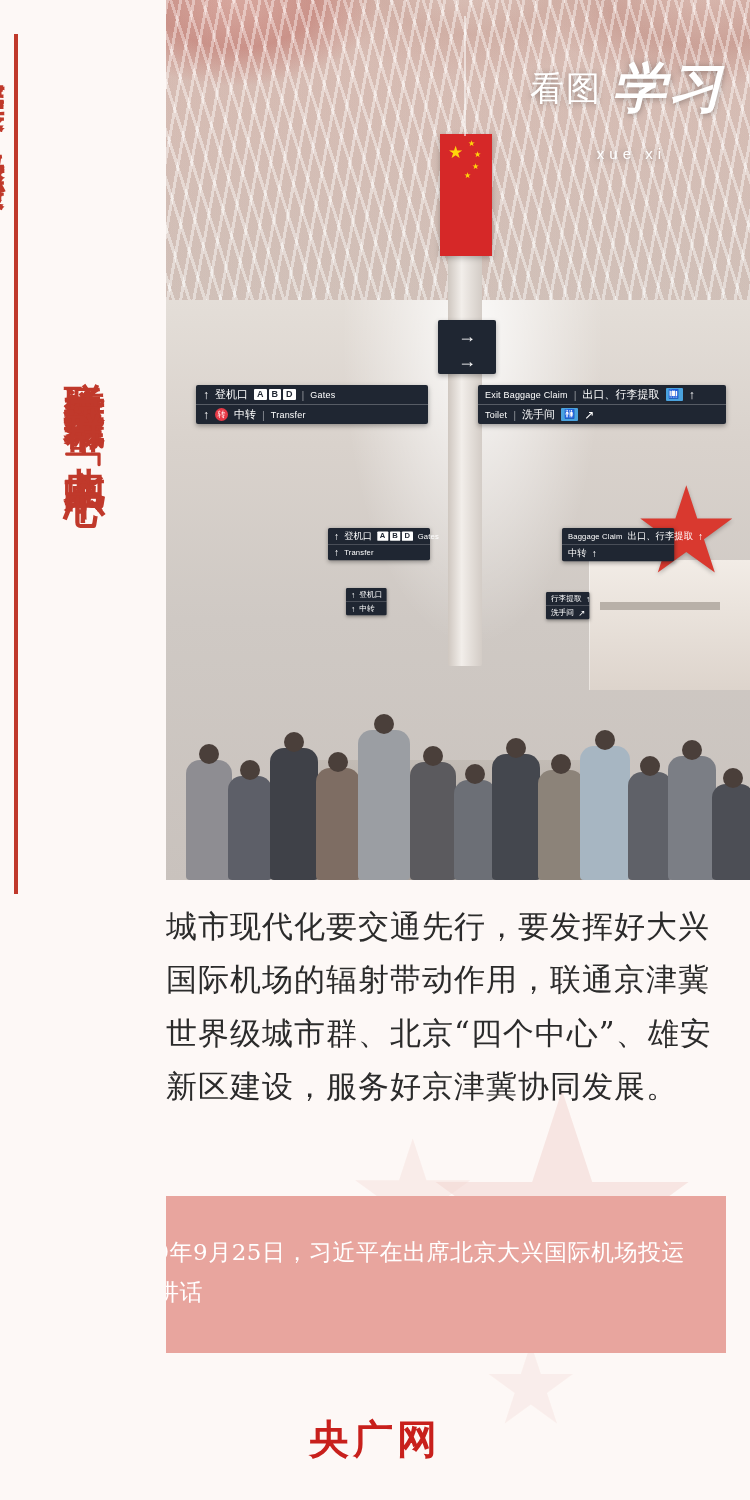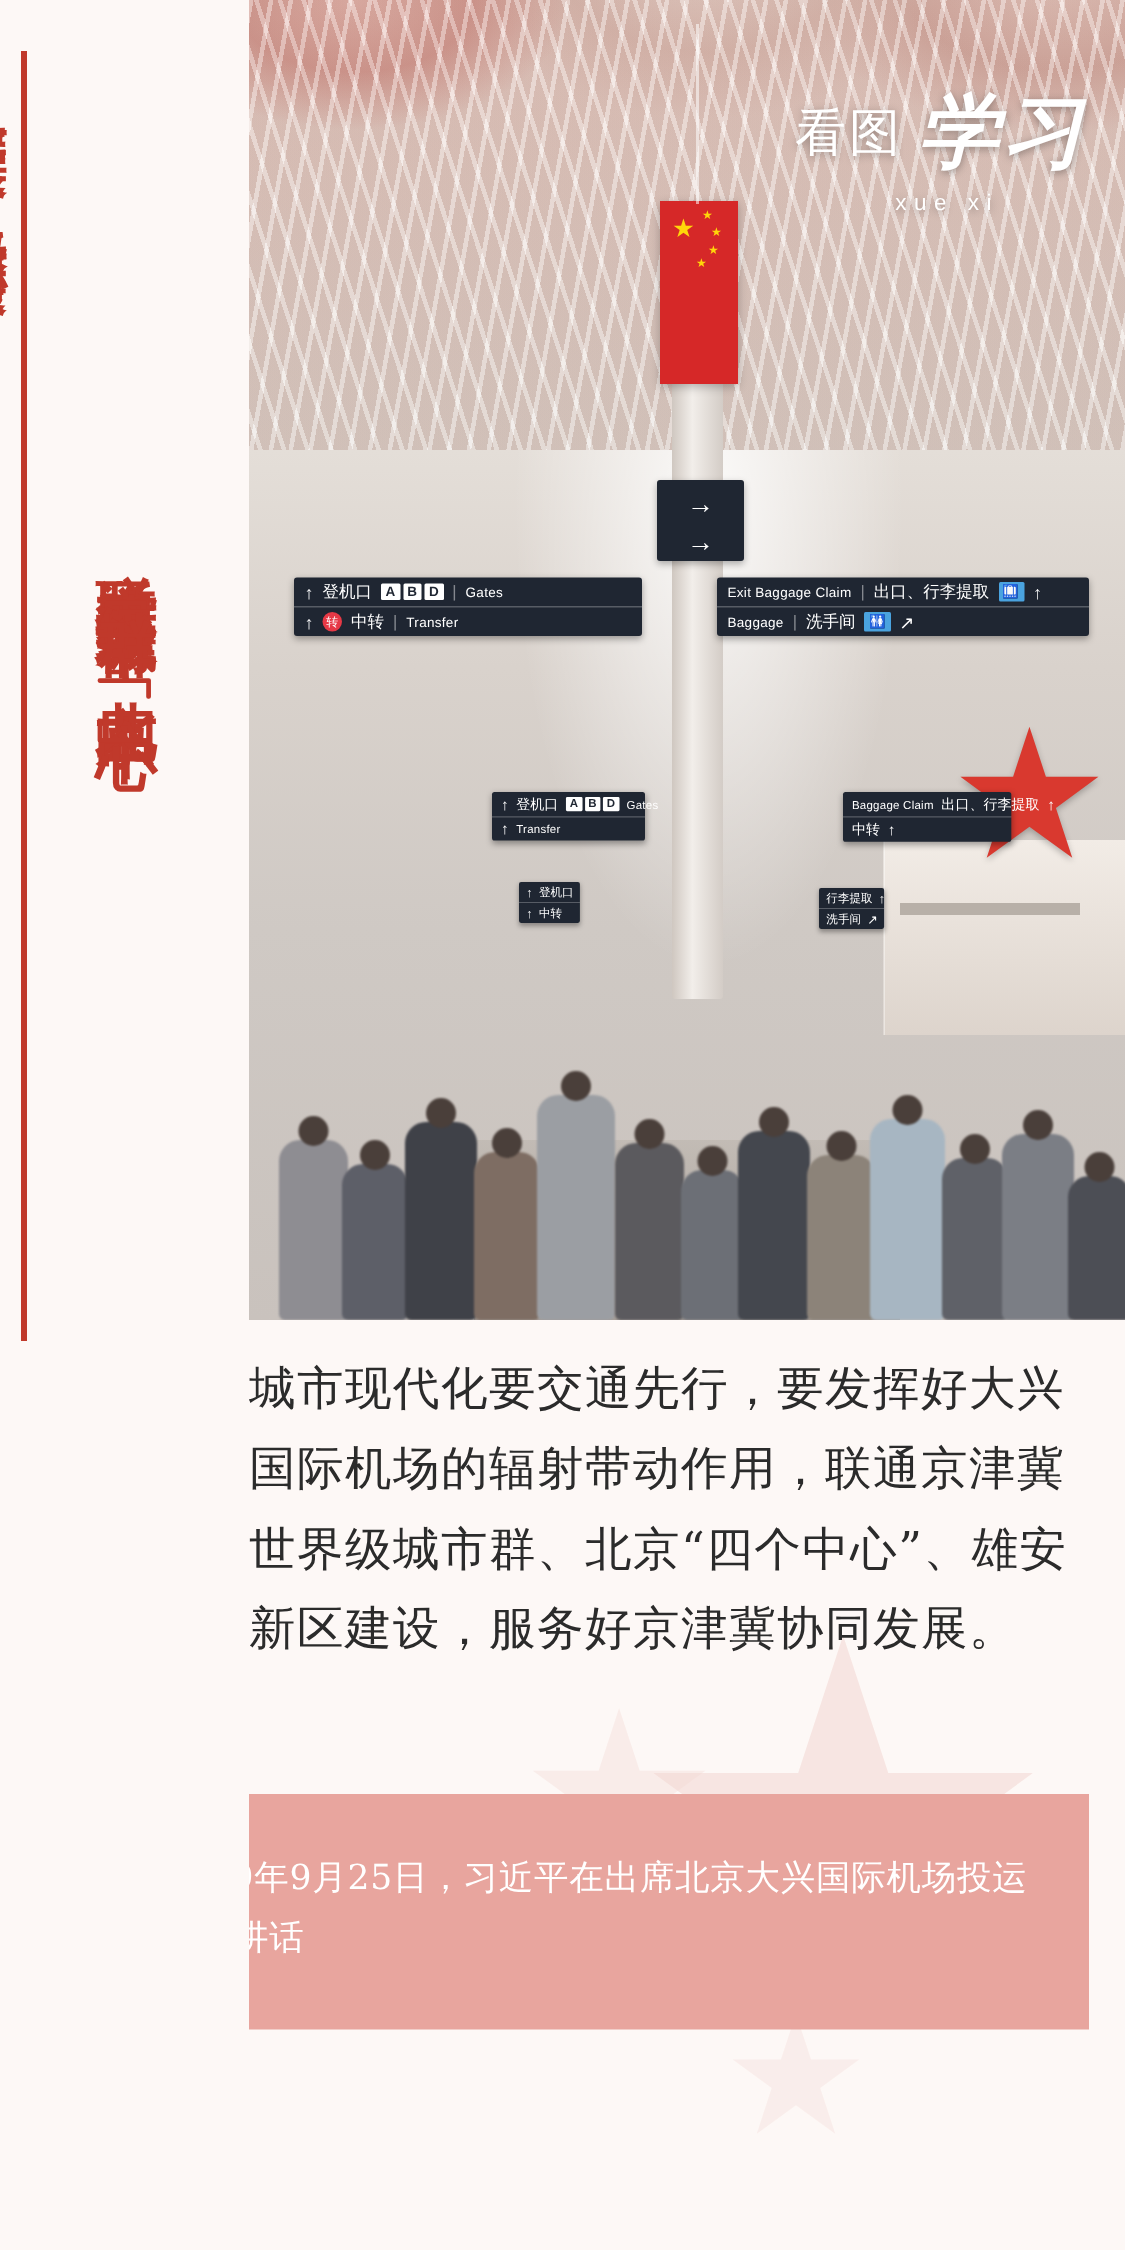--- a/index.html
+++ b/index.html
@@ -359,21 +359,21 @@
     font-weight: bold;
     font-size: 54px;
     margin-left: 10px;
     letter-spacing: 2px;
   }
   .brand .pinyin {
     display: block;
     font-family: "Liberation Sans", sans-serif;
     font-size: 15px;
     letter-spacing: 5px;
-    margin-top: 2px;
+    margin-top: 20px;
     margin-right: 58px;
     text-align: right;
   }
 </style>
 </head>
 <body>
 
 <div class="poster">
 
   <div class="bg-star s1">★</div>
@@ -433,21 +433,21 @@
 
     <div class="sign" id="sign-right-main">
       <div class="row">
         <span class="en">Exit Baggage Claim</span>
         <span class="sep">|</span>
         <span>出口、行李提取</span>
         <span class="glyph">🛄</span>
         <span class="arrow">↑</span>
       </div>
       <div class="row">
-        <span class="en">Baggage</span>
+        <span class="en">Toilet</span>
         <span class="sep">|</span>
         <span>洗手间</span>
         <span class="glyph">🚻</span>
         <span class="arrow">↗</span>
       </div>
     </div>
 
     <div class="sign" id="sign-left-far">
       <div class="row">
         <span class="arrow">↑</span>
@@ -553,14 +553,15 @@
     <div class="vtitle">
       <span>联通京津冀世界级城市群 北京「四个中心」</span>
       <span class="line2">雄安新区建设 服务好京津冀协同发展</span>
     </div>
   </div>
 
   <div class="quote">城市现代化要交通先行，要发挥好大兴国际机场的辐射带动作用，联通京津冀世界级城市群、北京“四个中心”、雄安新区建设，服务好京津冀协同发展。</div>
 
   <div class="source">——2019年9月25日，习近平在出席北京大兴国际机场投运仪式时的讲话</div>
 
+  <div class="logo">央广网</div>
 
 </div>
 
 </body></html>

